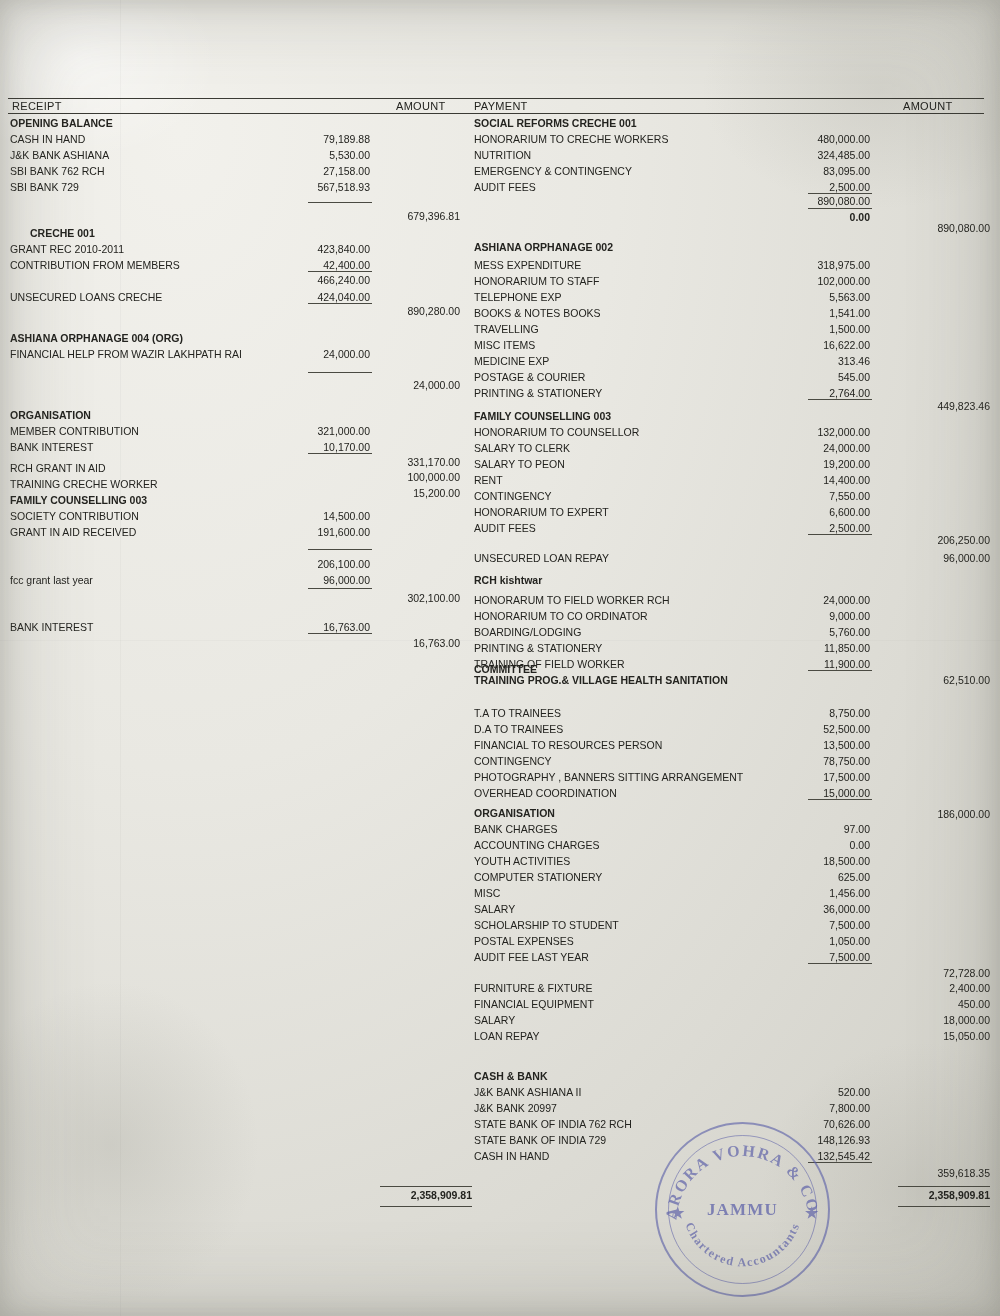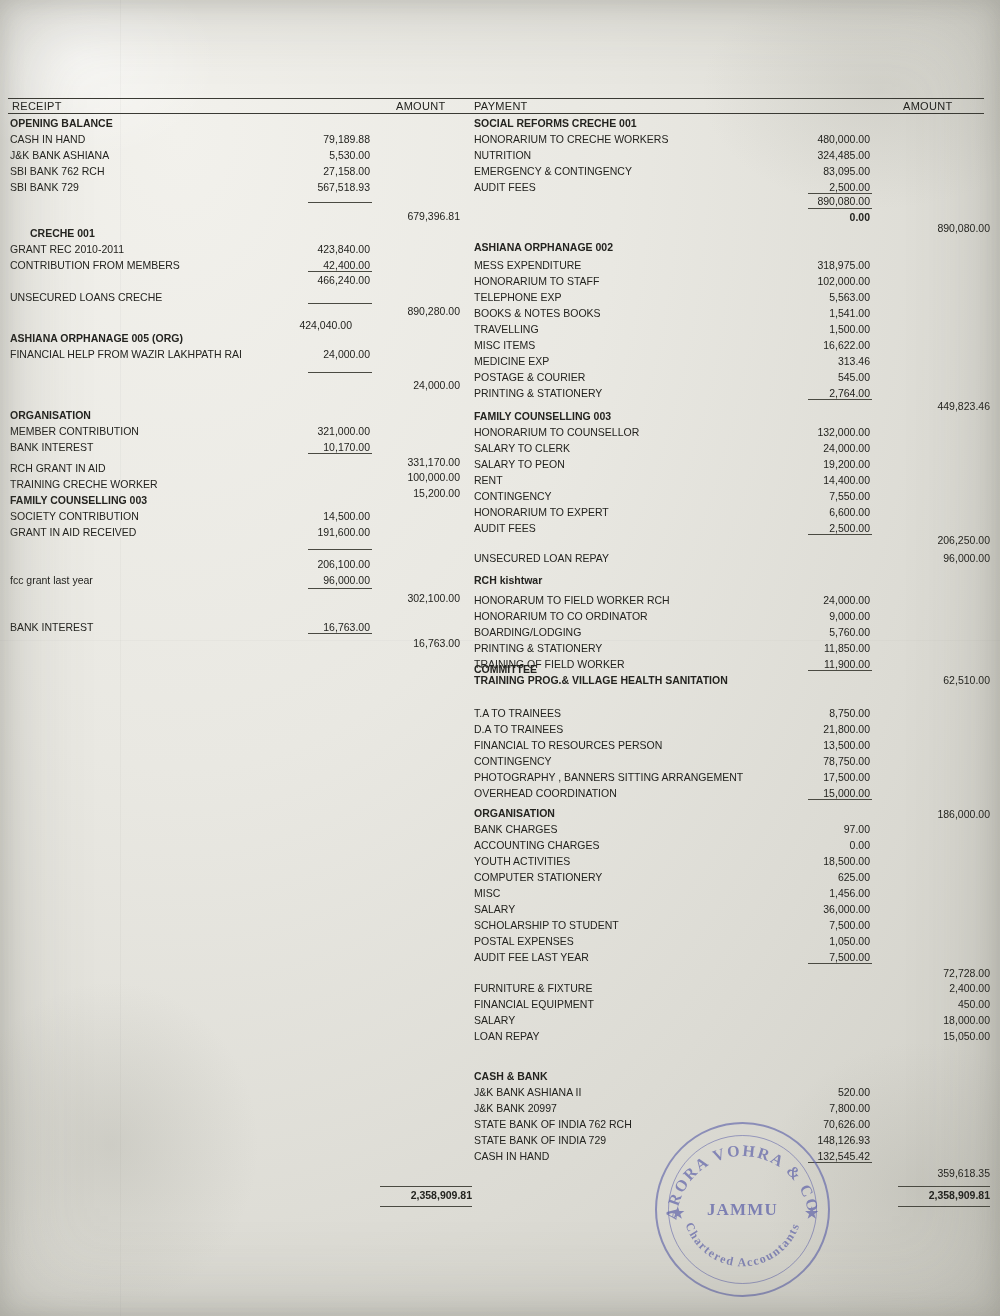--- a/index.html
+++ b/index.html
@@ -96,25 +96,25 @@
     <div class="num" style="left:310px;top:210px;width:150px;">679,396.81</div>
 
     <div class="row b" style="left:10px;top:227px;margin-left:20px;">CRECHE 001</div>
     <div class="row" style="left:10px;top:243px;">GRANT REC 2010-2011</div>
     <div class="num" style="left:250px;top:243px;width:120px;">423,840.00</div>
     <div class="row" style="left:10px;top:259px;">CONTRIBUTION FROM MEMBERS</div>
     <div class="num" style="left:250px;top:259px;width:120px;">42,400.00</div>
     <div class="dline" style="left:308px;top:271px;width:64px;"></div>
     <div class="num" style="left:250px;top:274px;width:120px;">466,240.00</div>
     <div class="row" style="left:10px;top:291px;">UNSECURED LOANS CRECHE</div>
-    <div class="num" style="left:232px;top:291px;width:120px;margin-top:28px;">424,040.00</div>
+    <div class="num" style="left:250px;top:291px;width:120px;">424,040.00</div>
     <div class="dline" style="left:308px;top:303px;width:64px;"></div>
     <div class="num" style="left:310px;top:305px;width:150px;">890,280.00</div>
 
-    <div class="row b" style="left:10px;top:332px;">ASHIANA ORPHANAGE 005 (ORG)</div>
+    <div class="row b" style="left:10px;top:332px;">ASHIANA ORPHANAGE 004 (ORG)</div>
     <div class="row" style="left:10px;top:348px;">FINANCIAL HELP FROM WAZIR LAKHPATH RAI</div>
     <div class="num" style="left:250px;top:348px;width:120px;">24,000.00</div>
     <div class="dline" style="left:308px;top:372px;width:64px;"></div>
     <div class="num" style="left:310px;top:379px;width:150px;">24,000.00</div>
 
     <div class="row b" style="left:10px;top:409px;">ORGANISATION</div>
     <div class="row" style="left:10px;top:425px;">MEMBER CONTRIBUTION</div>
     <div class="num" style="left:250px;top:425px;width:120px;">321,000.00</div>
     <div class="row" style="left:10px;top:441px;">BANK INTEREST</div>
     <div class="num" style="left:250px;top:441px;width:120px;">10,170.00</div>
@@ -211,21 +211,21 @@
     <div class="num" style="left:760px;top:642px;width:110px;">11,850.00</div>
     <div class="row" style="left:474px;top:658px;">TRAINING OF FIELD WORKER</div>
     <div class="num" style="left:760px;top:658px;width:110px;">11,900.00</div>
     <div class="dline" style="left:808px;top:670px;width:64px;"></div>
     <div class="row b" style="left:474px;top:674px;">TRAINING PROG.&amp; VILLAGE HEALTH SANITATION</div>
     <div class="num" style="left:880px;top:674px;width:110px;">62,510.00</div>
     <div class="row b" style="left:474px;top:663px;">COMMITTEE</div>
     <div class="row" style="left:474px;top:707px;">T.A TO TRAINEES</div>
     <div class="num" style="left:760px;top:707px;width:110px;">8,750.00</div>
     <div class="row" style="left:474px;top:723px;">D.A TO TRAINEES</div>
-    <div class="num" style="left:760px;top:723px;width:110px;">21,800.00</div>
+    <div class="num" style="left:760px;top:723px;width:110px;">52,500.00</div>
     <div class="row" style="left:474px;top:739px;">FINANCIAL TO RESOURCES PERSON</div>
     <div class="num" style="left:760px;top:739px;width:110px;">13,500.00</div>
     <div class="row" style="left:474px;top:755px;">CONTINGENCY</div>
     <div class="num" style="left:760px;top:755px;width:110px;">78,750.00</div>
     <div class="row" style="left:474px;top:771px;">PHOTOGRAPHY , BANNERS SITTING ARRANGEMENT</div>
     <div class="num" style="left:760px;top:771px;width:110px;">17,500.00</div>
     <div class="row" style="left:474px;top:787px;">OVERHEAD COORDINATION</div>
     <div class="num" style="left:760px;top:787px;width:110px;">15,000.00</div>
     <div class="dline" style="left:808px;top:799px;width:64px;"></div>
     <div class="num" style="left:880px;top:808px;width:110px;">186,000.00</div>

